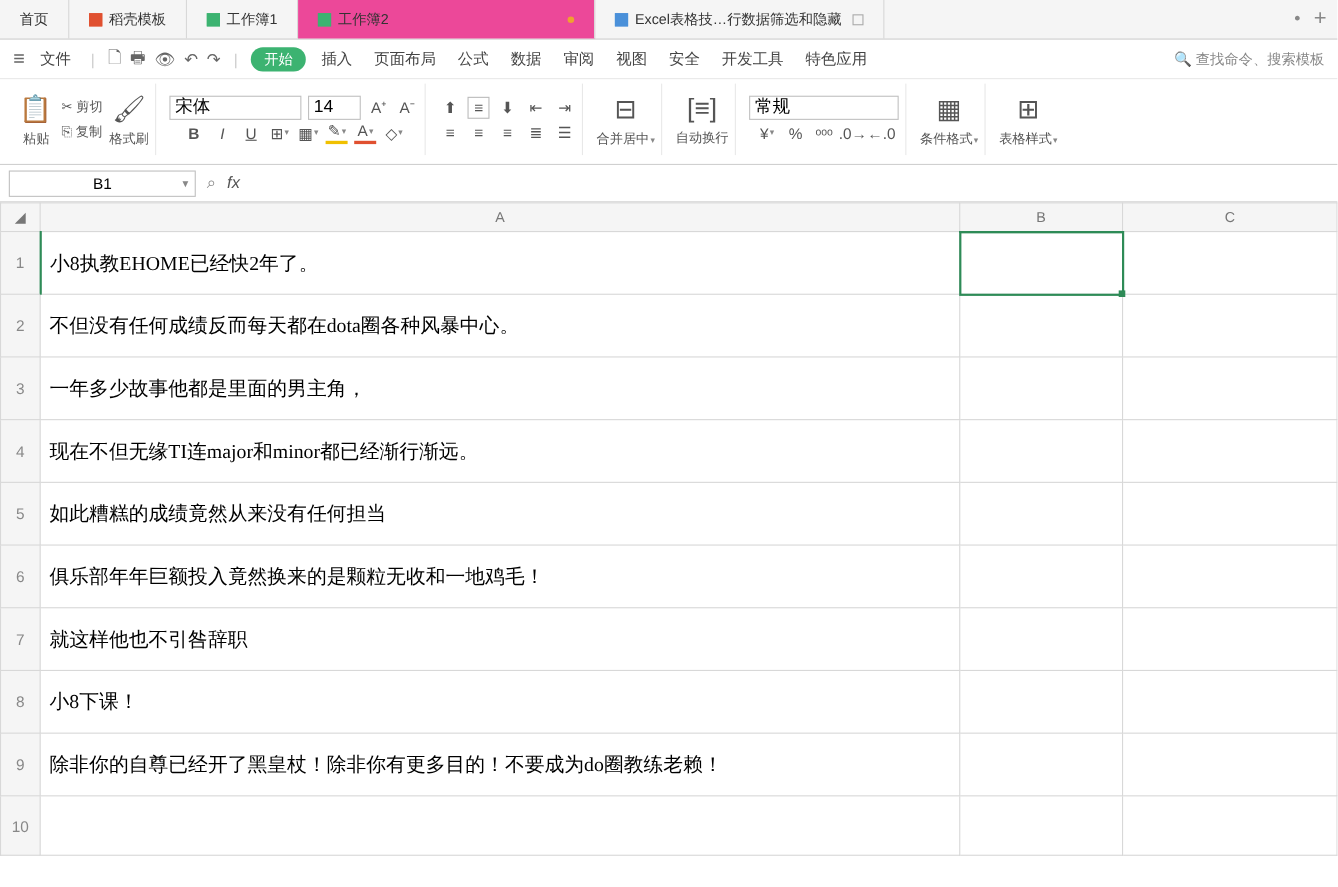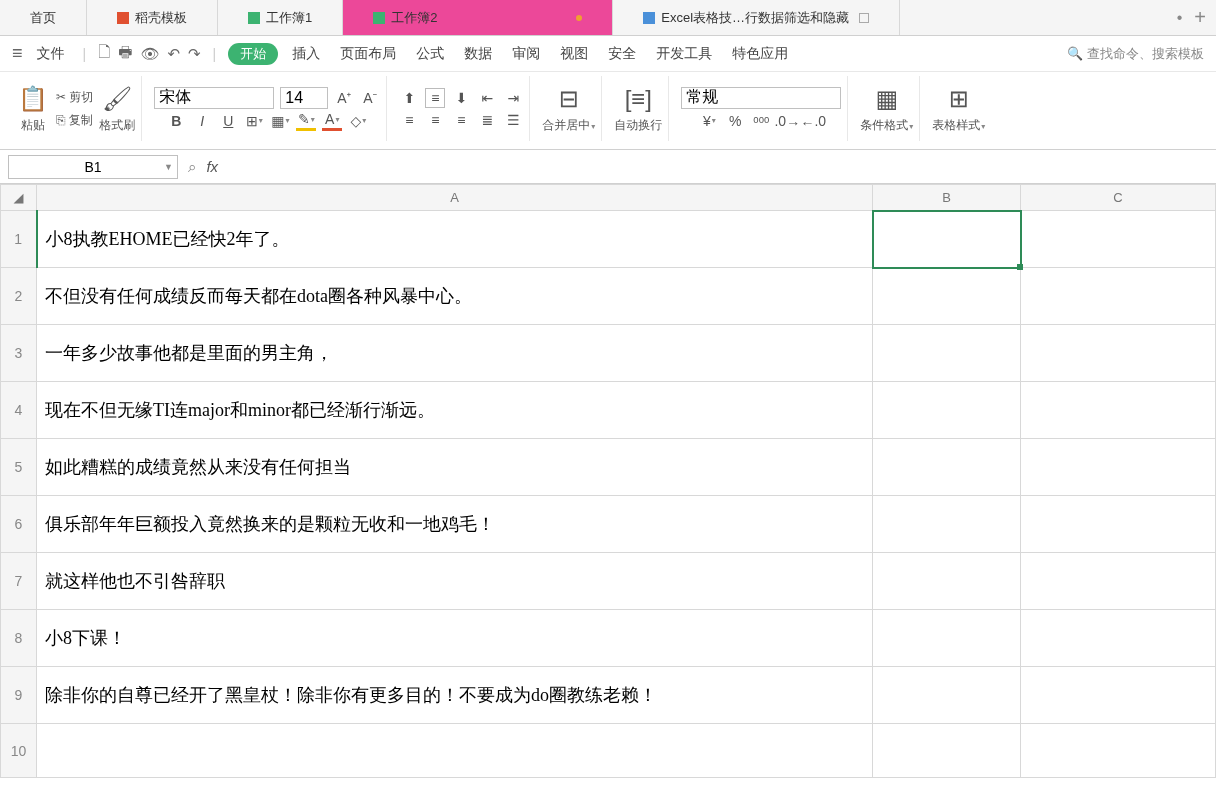--- a/index.html
+++ b/index.html
@@ -1,20 +1,20 @@
 <!DOCTYPE html>
 <html><head>
 <meta charset="utf-8">
 <style>
 * { margin: 0; padding: 0; box-sizing: border-box; font-family: "Microsoft YaHei", Arial, sans-serif; }
 body { background: #fff; width: 1216px; height: 806px; overflow: hidden; }
 
 
 .tabs { height: 36px; background: #f5f5f5; border-bottom: 1px solid #d0d0d0; display: flex; align-items: stretch; }
-.tab { padding: 0 30px; display: flex; align-items: center; gap: 6px; font-size: 13px; color: #333; border-right: 1px solid #d8d8d8; white-space:nowrap;}
+.tab { padding: 0 18px; display: flex; align-items: center; gap: 6px; font-size: 13px; color: #333; border-right: 1px solid #d8d8d8; white-space:nowrap;}
 .tab.active { background: #ec4899; }
 .tab .dot { width: 6px; height: 6px; border-radius: 50%; background: #f0a030; }
 .tabs-spacer { flex: 1; }
 .tabs-tail { display:flex; align-items:center; gap:12px; padding:0 10px; color:#888;}
 .sq { width:12px; height:12px; display:inline-block; border:1px solid #aaa;}
 .sq.green{background:#3cb371;border-color:#3cb371;}
 .sq.red{background:#e05030;border-color:#e05030;}
 .sq.blue{background:#4a90d9;border-color:#4a90d9;}
 .sq.small{width:10px;height:10px;}
 
@@ -34,21 +34,21 @@
 .rgroup:last-child{border-right:none;}
 .rgroup.noborder{border-right:none;}
 .rrow{display:flex; gap:6px; align-items:center;}
 .rlbl{font-size:12px;color:#555;}
 .ricon{font-size:18px;color:#555;padding:2px;}
 .rbtn{display:flex;flex-direction:column;align-items:center;gap:2px;}
 .rbtn .ricon{font-size:24px;}
 select,input.combo{border:1px solid #c0c0c0;height:22px;font-size:16px;padding:0 4px;background:#fff;}
 .font-name{width:120px;}
 .font-size{width:48px;}
-.wrap-combo{width:160px;}
+.wrap-combo{width:136px;}
 .fa{display:inline-flex;width:20px;height:20px;align-items:center;justify-content:center;font-size:14px;color:#555;}
 .fa.box{border:1px solid #bbb;}
 .underbar{border-bottom:3px solid #e05030; padding-bottom:0;}
 .underbar.y{border-bottom-color:#f0c000;}
 .tri{font-size:8px;color:#888;margin-left:1px;}
 
 
 .fbar{height:34px;border-bottom:1px solid #d0d0d0;display:flex;align-items:center;padding:0 8px;gap:10px;justify-content:space-between;}
 .namebox{border:1px solid #c0c0c0;width:170px;height:24px;display:flex;align-items:center;justify-content:center;font-size:14px;position:relative;}
 .namebox .dd{position:absolute;right:4px;font-size:9px;color:#888;}

